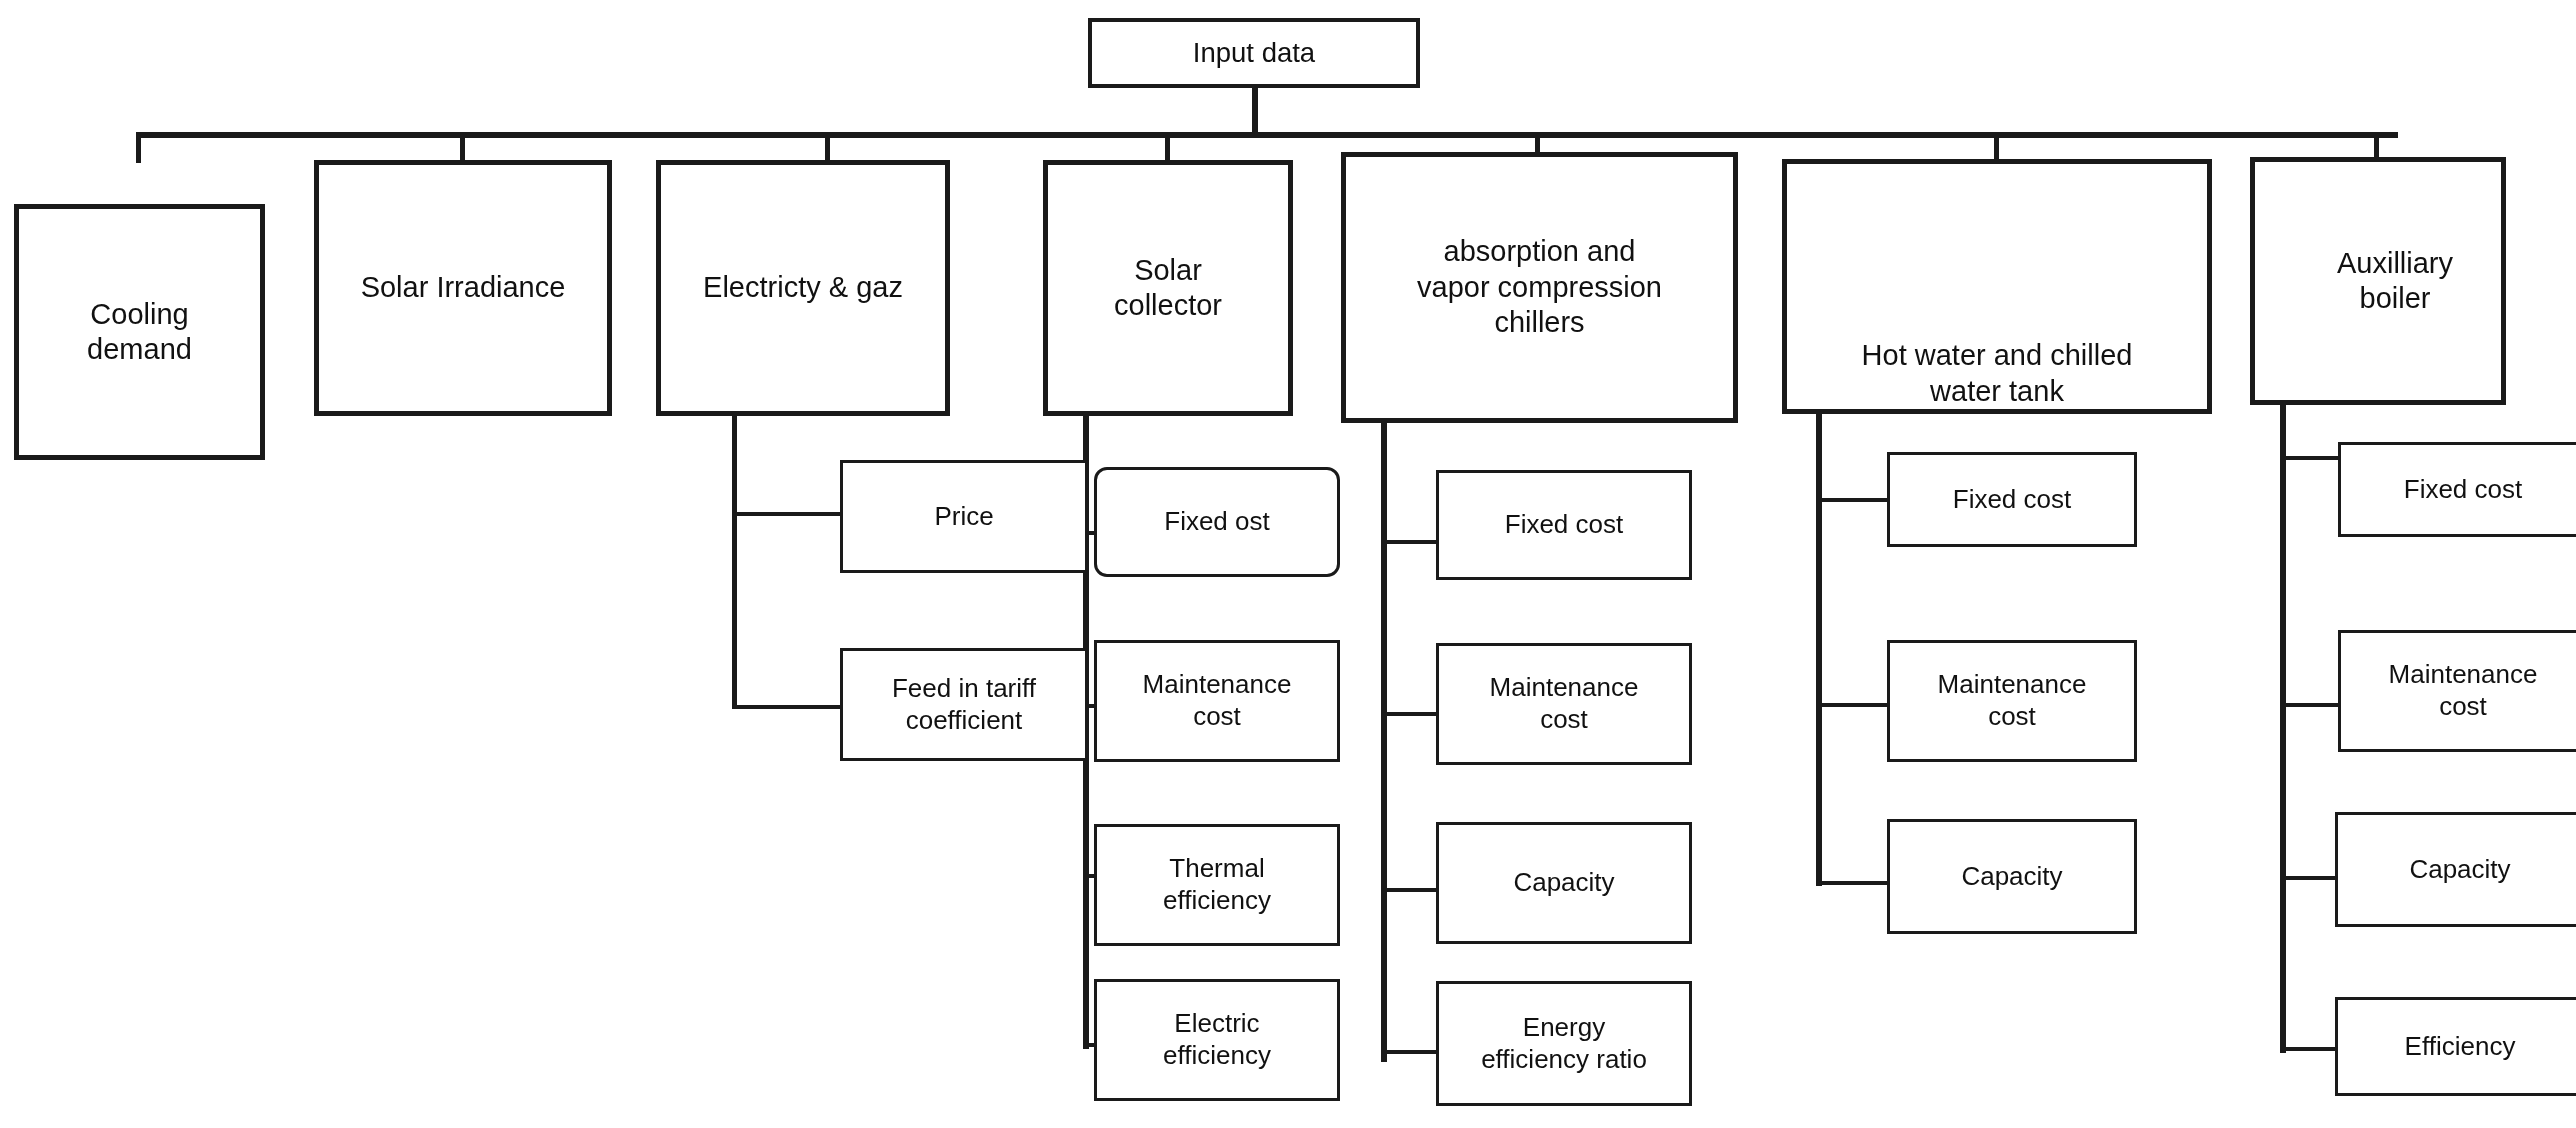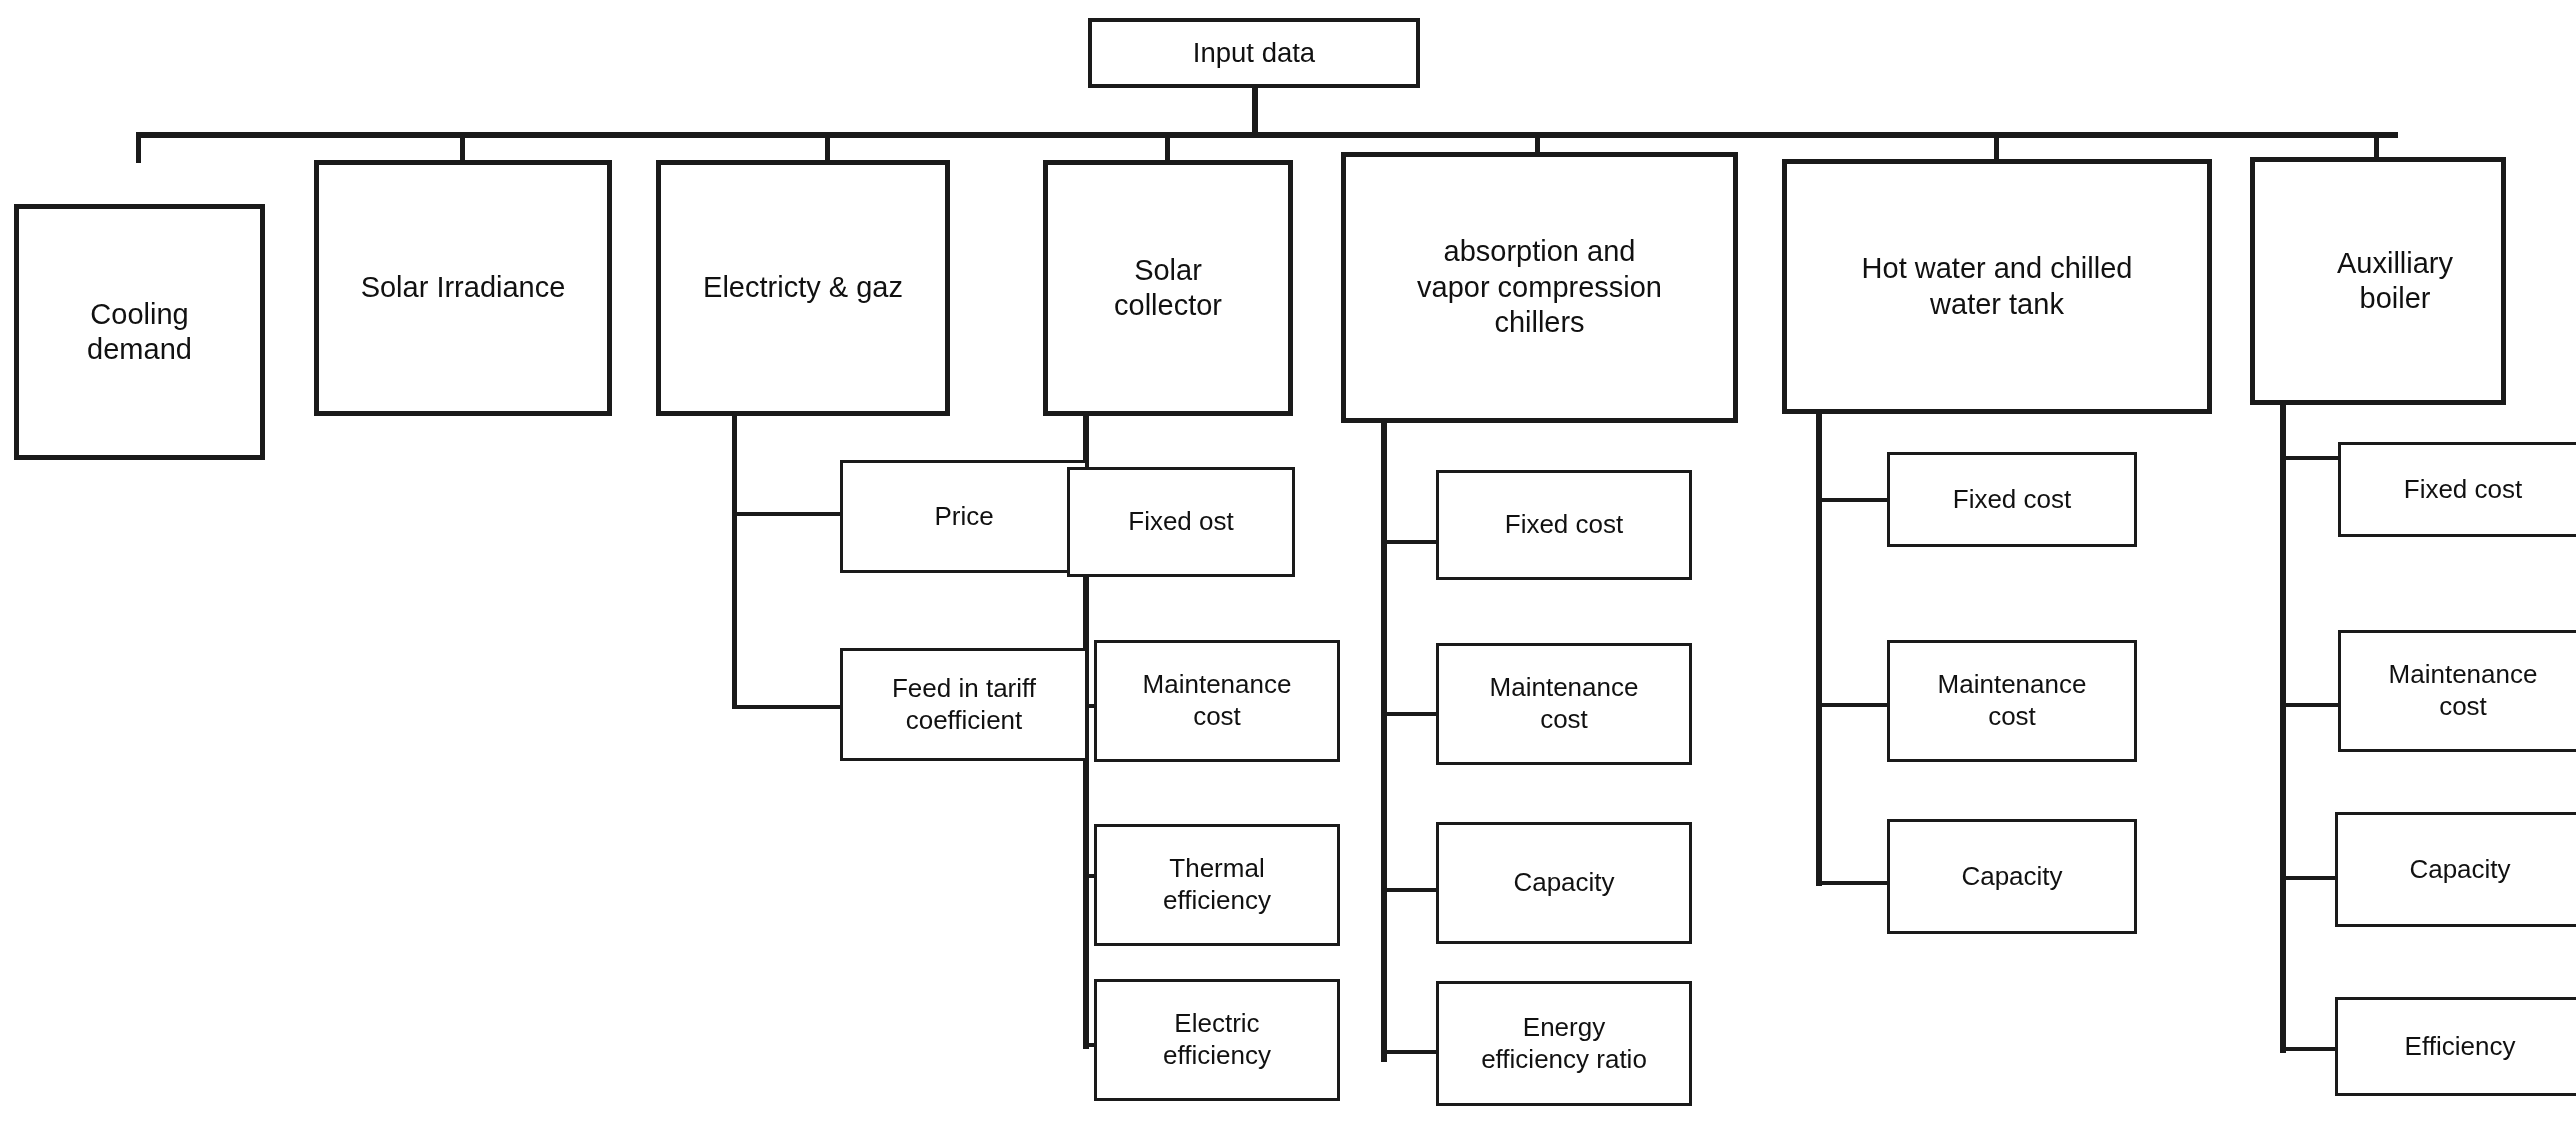--- a/index.html
+++ b/index.html
@@ -91,21 +91,21 @@
     <span class="label">Solar
 collector</span>
   </div>
 
   <div class="node level1 fs-l1" style="left:1341px; top:152px; width:397px; height:271px;">
     <span class="label">absorption and
 vapor compression
 chillers</span>
   </div>
 
-  <div class="node level1 fs-l1" style="left:1782px; top:159px; width:430px; height:255px;">
+  <div class="node level1 fs-l1" style="left:1782px; top:159px; width:430px; height:255px;align-items:flex-end;">
     <span class="label">Hot water and  chilled
 water tank</span>
   </div>
 
   <div class="node level1 fs-l1" style="left:2250px; top:157px; width:256px; height:248px;padding-left:34px;">
     <span class="label">Auxilliary
 boiler</span>
   </div>
 
   <div class="conn v" style="left:732px; top:415px; height:294px; width:5.1px;"></div>
@@ -120,21 +120,21 @@
     <span class="label">Feed in tariff
 coefficient</span>
   </div>
 
   <div class="conn v" style="left:1083px; top:415px; height:634px; width:5.8px;"></div>
   <div class="conn thin-h" style="left:1083px; top:531px; width:83px;"></div>
   <div class="conn thin-h" style="left:1083px; top:704px; width:83px;"></div>
   <div class="conn thin-h" style="left:1083px; top:874px; width:83px;"></div>
   <div class="conn thin-h" style="left:1083px; top:1043px; width:83px;"></div>
 
-  <div class="node level2 fs-l2" style="left:1067px; top:467px; width:228px; height:110px;">
+  <div class="node level2 fs-l2" style="left:1094px; top:467px; width:246px; height:110px;border-radius:13px;">
     <span class="label">Fixed ost</span>
   </div>
 
   <div class="node level2 fs-l2" style="left:1094px; top:640px; width:246px; height:122px;">
     <span class="label">Maintenance
 cost</span>
   </div>
 
   <div class="node level2 fs-l2" style="left:1094px; top:824px; width:246px; height:122px;">
     <span class="label">Thermal

